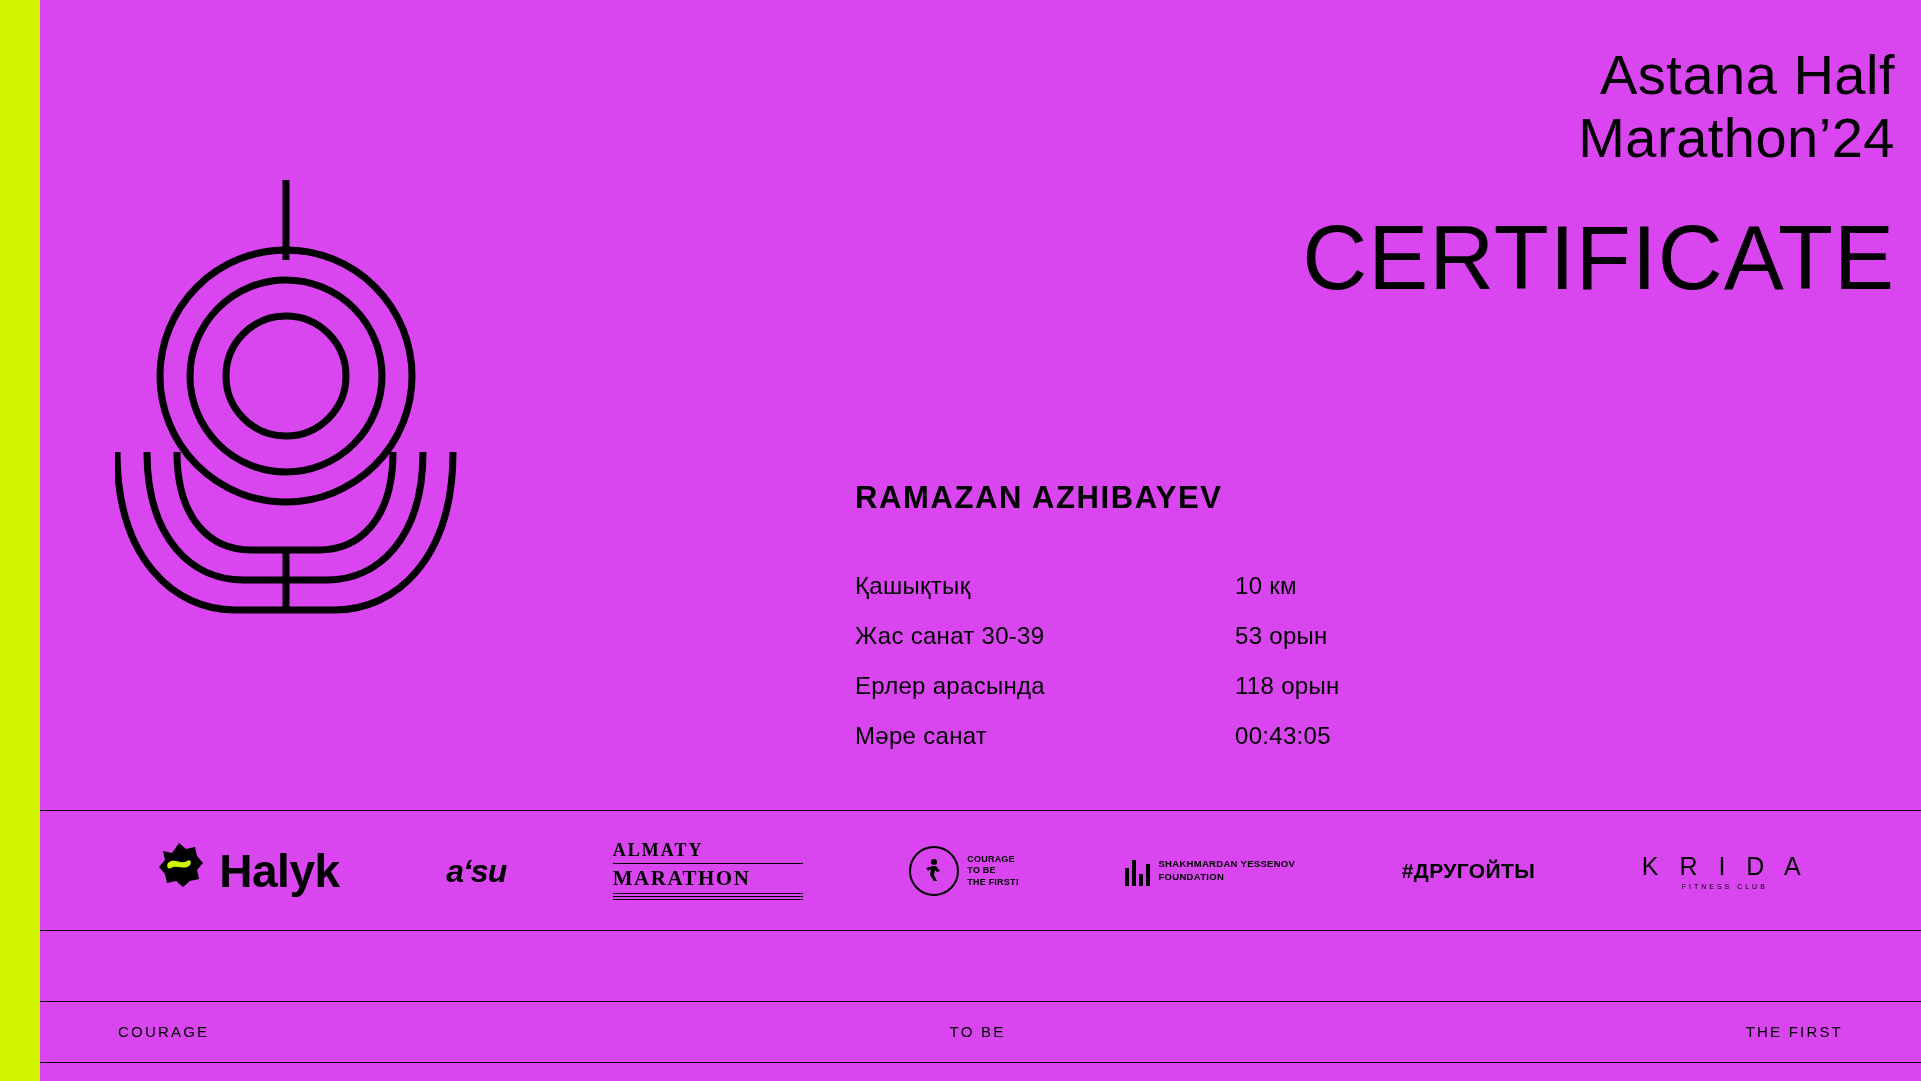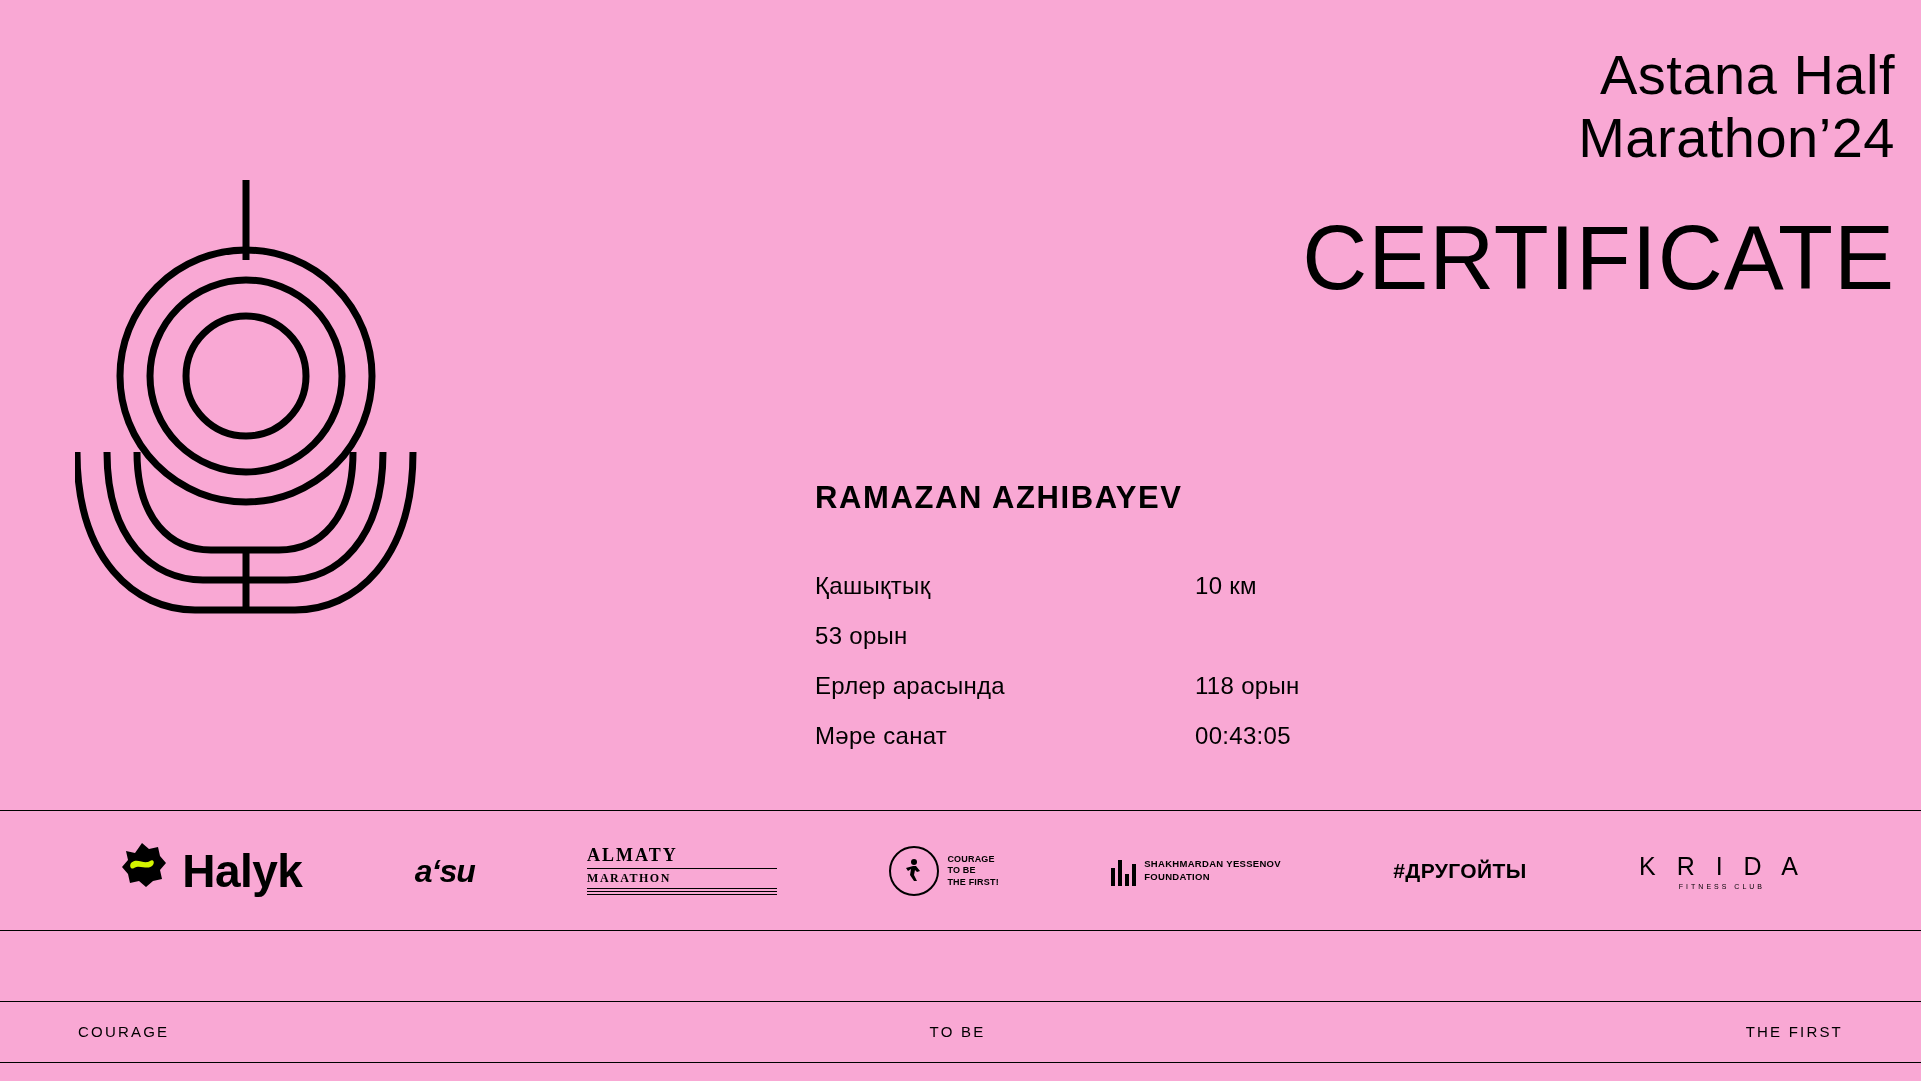--- a/index.html
+++ b/index.html
@@ -12,21 +12,22 @@
     height: 1081px;
     overflow: hidden;
     font-family: "Liberation Sans", sans-serif;
     color: #000;
     position: relative;
   }
 
   .cert {
     position: absolute;
     inset: 0;
-    background: #f9a8d4;
+    background: #d946ef;
+    margin-left: 40px;
   }
 
   
   .title-block {
     position: absolute;
     right: 26px;
     top: 44px;
     text-align: right;
     width: 900px;
   }
@@ -145,21 +146,21 @@
     background: #000;
     margin: 2px 0;
   }
   .am-word {
     font-size: 18px;
     font-weight: 700;
     letter-spacing: 2px;
     font-family: Liberation Serif, serif;
   }
   .am-word.second {
-    font-size: 12px;
+    font-size: 21px;
     letter-spacing: 1.5px;
   }
 
   .courage-logo {
     display: flex;
     align-items: center;
     gap: 8px;
   }
   .courage-circle {
     width: 46px;
@@ -269,20 +270,21 @@
   <div class="cert-word">CERTIFICATE</div>
 
   <div class="athlete">RAMAZAN AZHIBAYEV</div>
 
   <div class="results">
     <div class="res-row">
       <div class="res-label">Қашықтық</div>
       <div class="res-value">10 км</div>
     </div>
     <div class="res-row">
+      <div class="res-label">Жас санат 30-39</div>
       <div class="res-value">53 орын</div>
     </div>
     <div class="res-row">
       <div class="res-label">Ерлер арасында</div>
       <div class="res-value">118 орын</div>
     </div>
     <div class="res-row">
       <div class="res-label">Мәре санат</div>
       <div class="res-value">00:43:05</div>
     </div>

